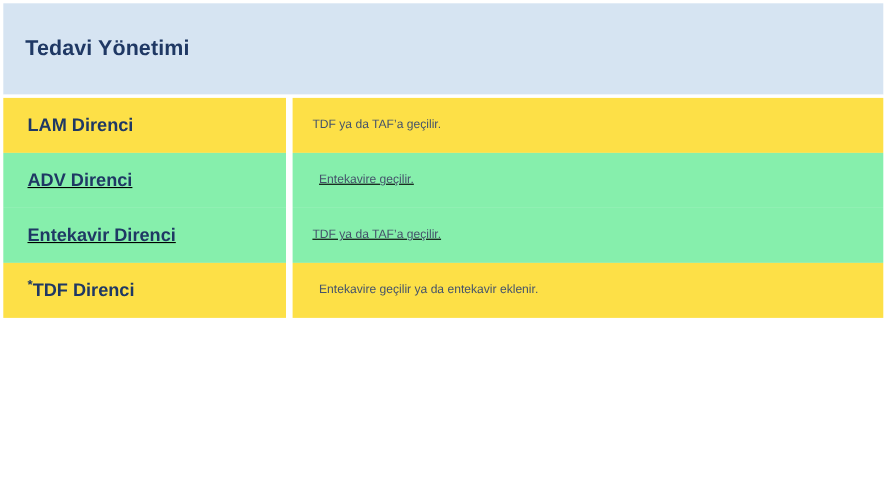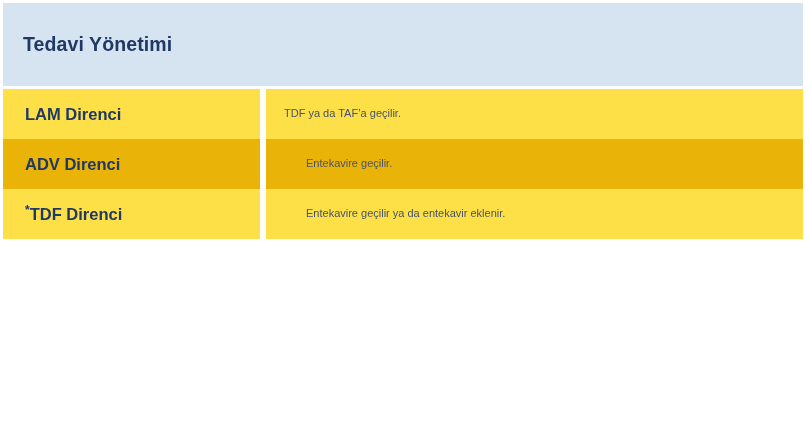--- a/index.html
+++ b/index.html
@@ -69,21 +69,22 @@
 
   .cell-label,
   .cell-value {
     height: 50px;
     vertical-align: middle;
     padding: 0;
     background: #fde047;
   }
   tr.row.alt .cell-label,
   tr.row.alt .cell-value {
-    background: #eab308;
+    background: #86efac;
+    text-decoration: underline;
   }
 
   .cell-gap {
     background: #ffffff;
     padding: 0;
     font-size: 0;
     line-height: 0;
   }
 
   .label-inner {
@@ -103,21 +104,20 @@
 
   .value-inner {
     padding-left: 18px;
     font-size: 11px;
     font-weight: normal;
     color: #45536b;
     line-height: 1.25;
   }
   .value-inner.indented {
     padding-left: 24px;
-    margin-left: 16px;
   }
 
   
   .footnote {
     position: absolute;
     left: 0px;
     top: 358px;
     width: 806px;
     font-size: 16.5px;
     line-height: 27px;
@@ -175,20 +175,31 @@
               <span class="star"></span><span>ADV Direnci</span>
             </div>
           </td>
           <td class="cell-gap"></td>
           <td class="cell-value">
             <div class="value-inner indented">Entekavire geçilir.</div>
           </td>
         </tr>
 
 
+        <tr class="row alt">
+          <td class="cell-label">
+            <div class="label-inner">
+              <span class="star"></span><span>Entekavir Direnci</span>
+            </div>
+          </td>
+          <td class="cell-gap"></td>
+          <td class="cell-value">
+            <div class="value-inner">TDF ya da TAF’a geçilir.</div>
+          </td>
+        </tr>
 
         <tr class="row">
           <td class="cell-label">
             <div class="label-inner">
               <span class="star">*</span><span>TDF Direnci</span>
             </div>
           </td>
           <td class="cell-gap"></td>
           <td class="cell-value">
             <div class="value-inner indented">Entekavire geçilir ya da entekavir eklenir.</div>

